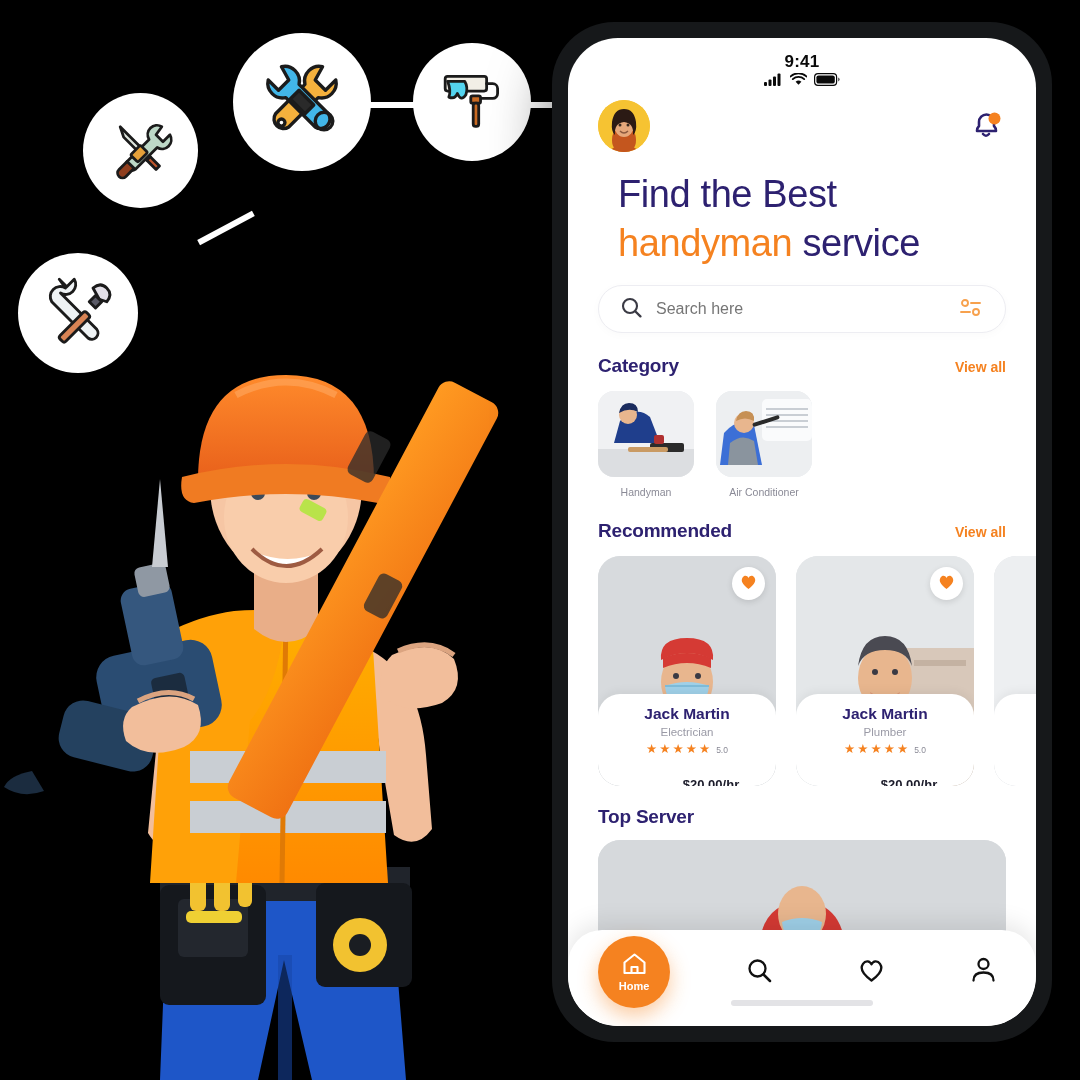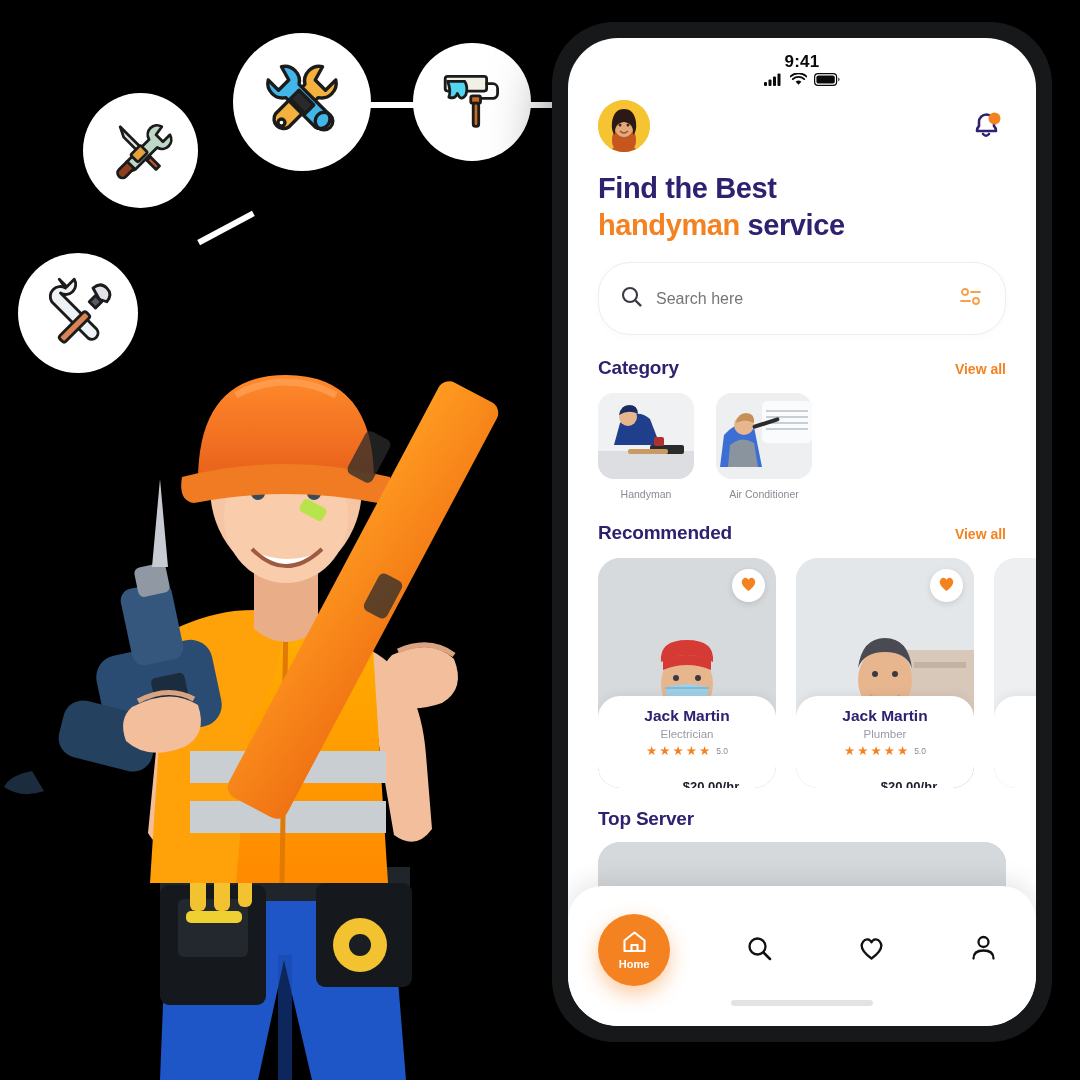--- a/index.html
+++ b/index.html
@@ -51,27 +51,27 @@
     padding: 16px 30px 0 30px;
   }
   .avatar {
     width: 52px; height: 52px; border-radius: 50%;
     background: #F6C332; overflow: hidden; position: relative;
   }
   .bell-wrap { width: 40px; height: 40px; position: relative; }
 
   .headline { padding: 18px 30px 0 30px; }
   .headline h1 {
-    font-size: 29px; line-height: 1.28; font-weight: 700;
-    color: #2D2170; letter-spacing: -0.4px;
+    font-size: 38px; line-height: 1.28; font-weight: 400;
+    color: #2D2170; letter-spacing: -0.4px; margin-left: 20px;
   }
   .headline .accent { color: #F58220; }
 
   .searchbar {
-    margin: 18px 30px 0 30px; height: 73px;
+    margin: 18px 30px 0 30px; height: 48px;
     border: 1.6px solid #EDEDF2; border-radius: 32px;
     display: flex; align-items: center; padding: 0 22px;
     background: #fff; box-shadow: 0 2px 10px rgba(0,0,0,.025);
   }
   .search-input {
     flex: 1; border: none; outline: none; font-size: 16px;
     color: #9A9AA6; font-family: "Liberation Sans", sans-serif;
     margin-left: 14px; background: transparent;
   }
 
@@ -119,21 +119,21 @@
   .rec-rating .val { font-size: 8.5px; color: #8A8A96; margin-left: 4px; }
   .rec-price { font-size: 13px; font-weight: 800; color: #1b1b2a; margin-top: 21px; padding-left: 48px; }
 
   .top-server-head { padding: 18px 30px 0 30px; }
   .top-card {
     margin: 12px 0 0 30px; width: 408px; height: 120px;
     border-radius: 22px; background: #d8dbde; overflow: hidden; position: relative;
   }
 
   .bottom-nav {
-    position: absolute; left: 0; bottom: 0; width: 468px; height: 140px;
+    position: absolute; left: 0; bottom: 0; width: 468px; height: 96px;
     background: #ffffff; border-radius: 34px 34px 50px 50px;
     box-shadow: 0 -6px 24px rgba(0,0,0,.10);
     display: flex; align-items: center; z-index: 10;
   }
   .nav-items { display: flex; align-items: center; width: 100%; padding: 0 30px; justify-content: space-between; }
   .nav-home {
     width: 72px; height: 72px; border-radius: 50%;
     background: #F58220; display: flex; flex-direction: column;
     align-items: center; justify-content: center; gap: 1px;
     box-shadow: 0 8px 20px rgba(245,130,32,.42);

